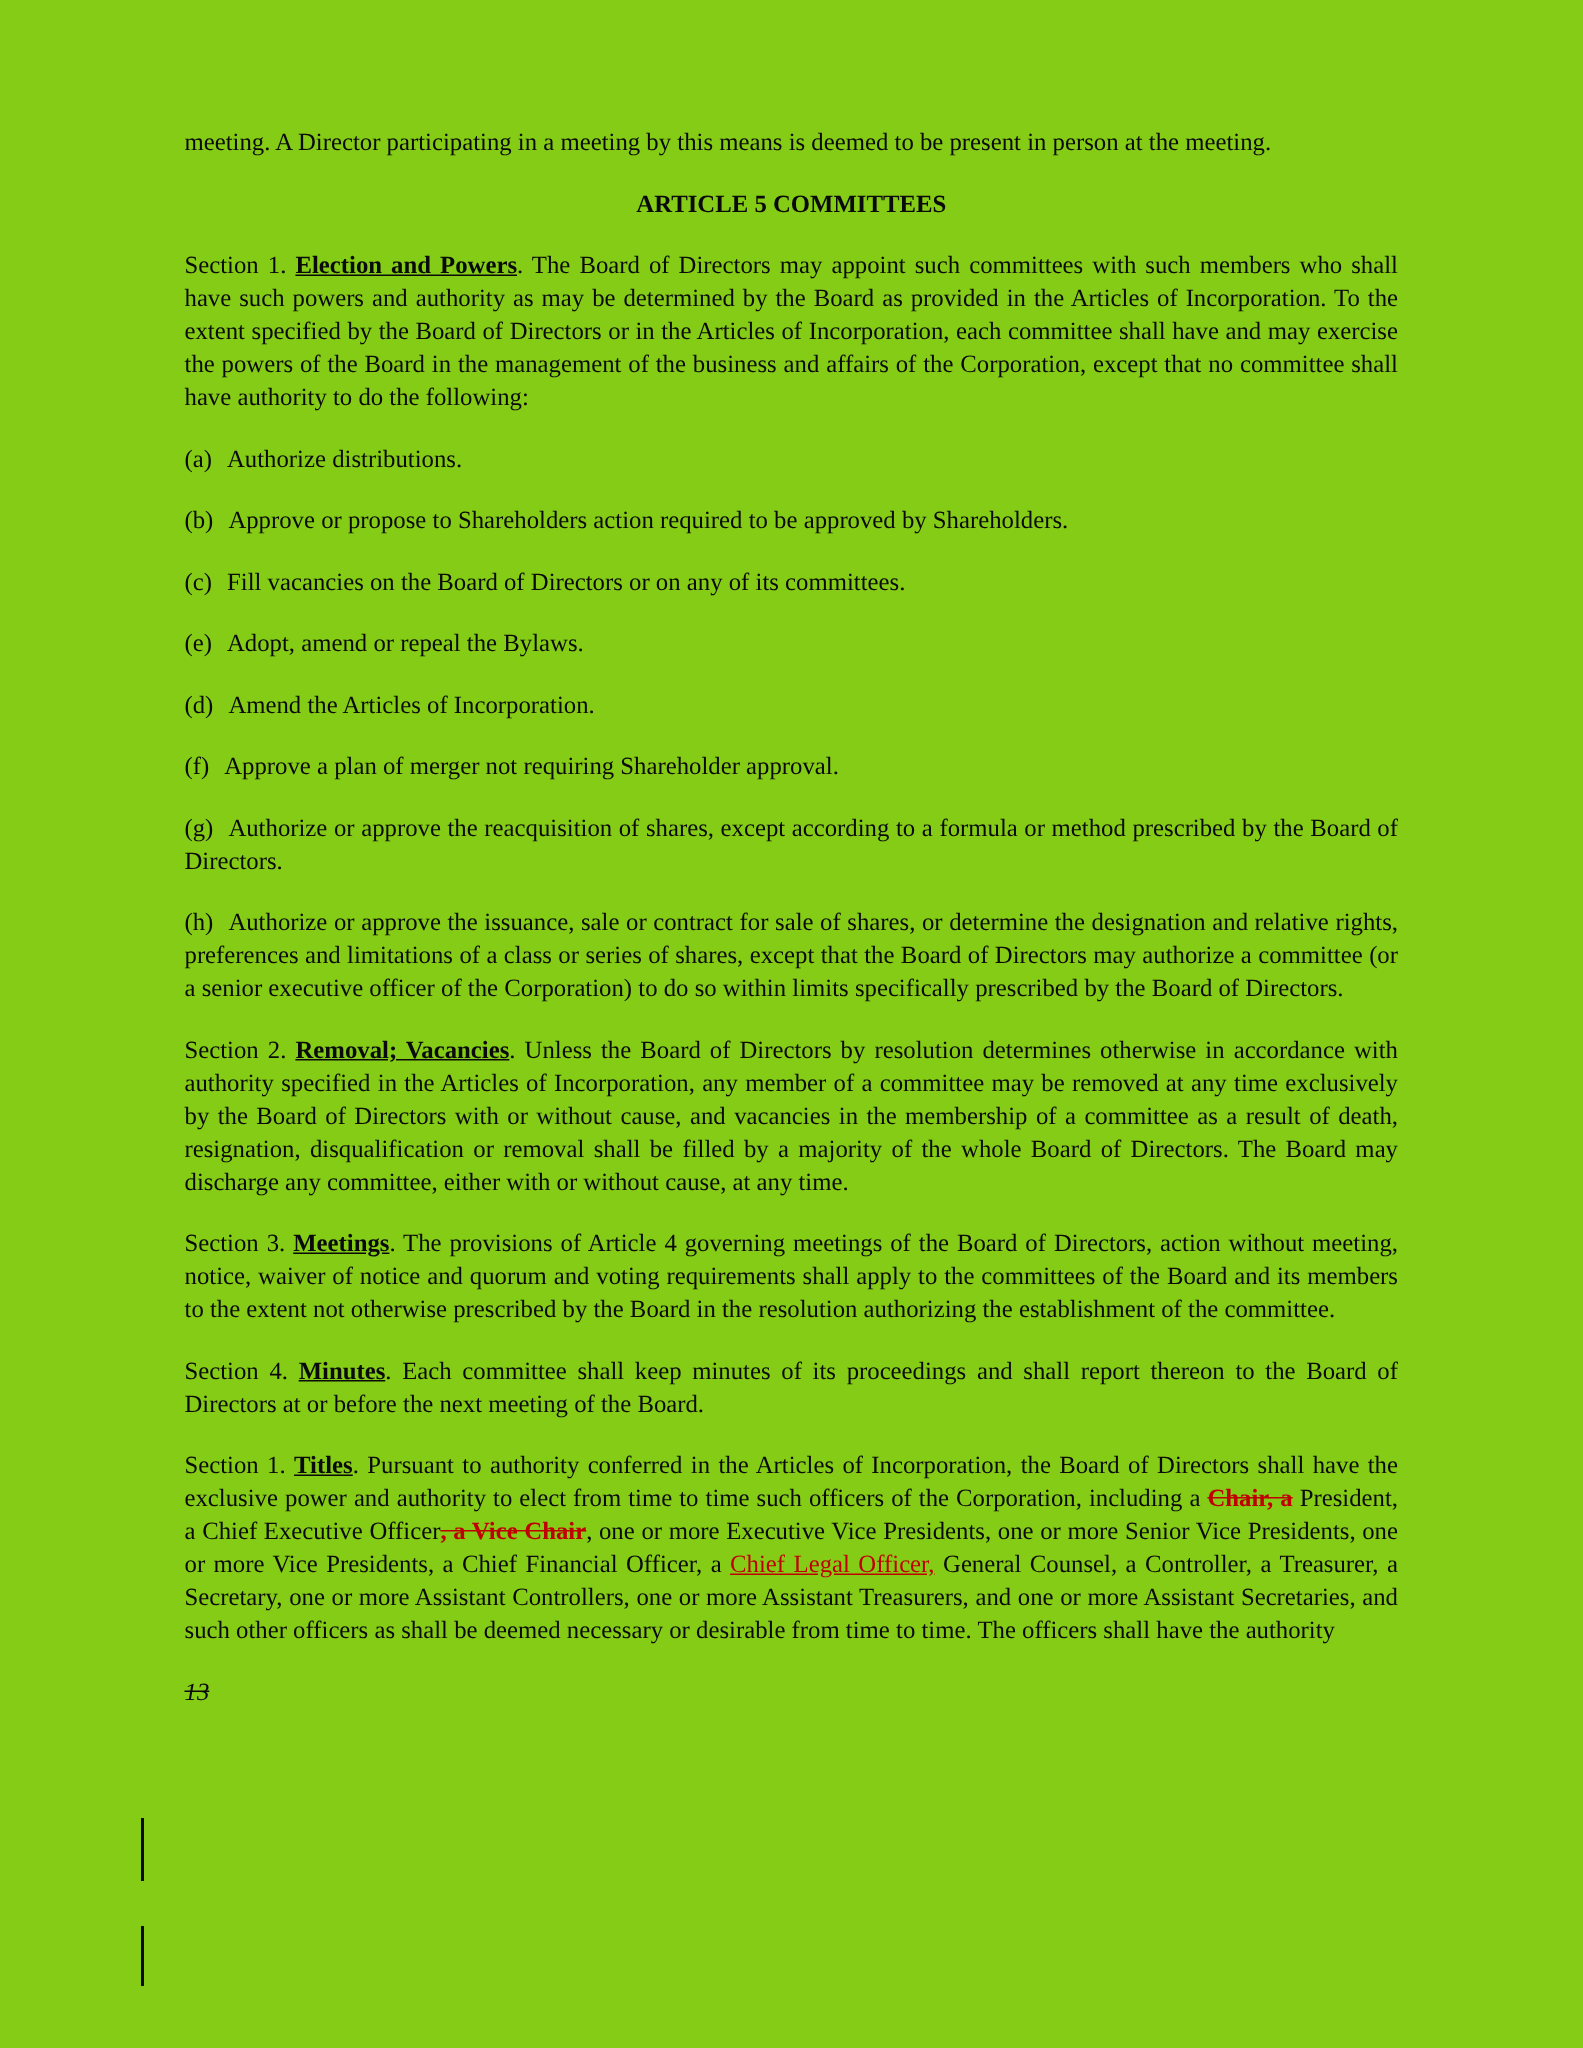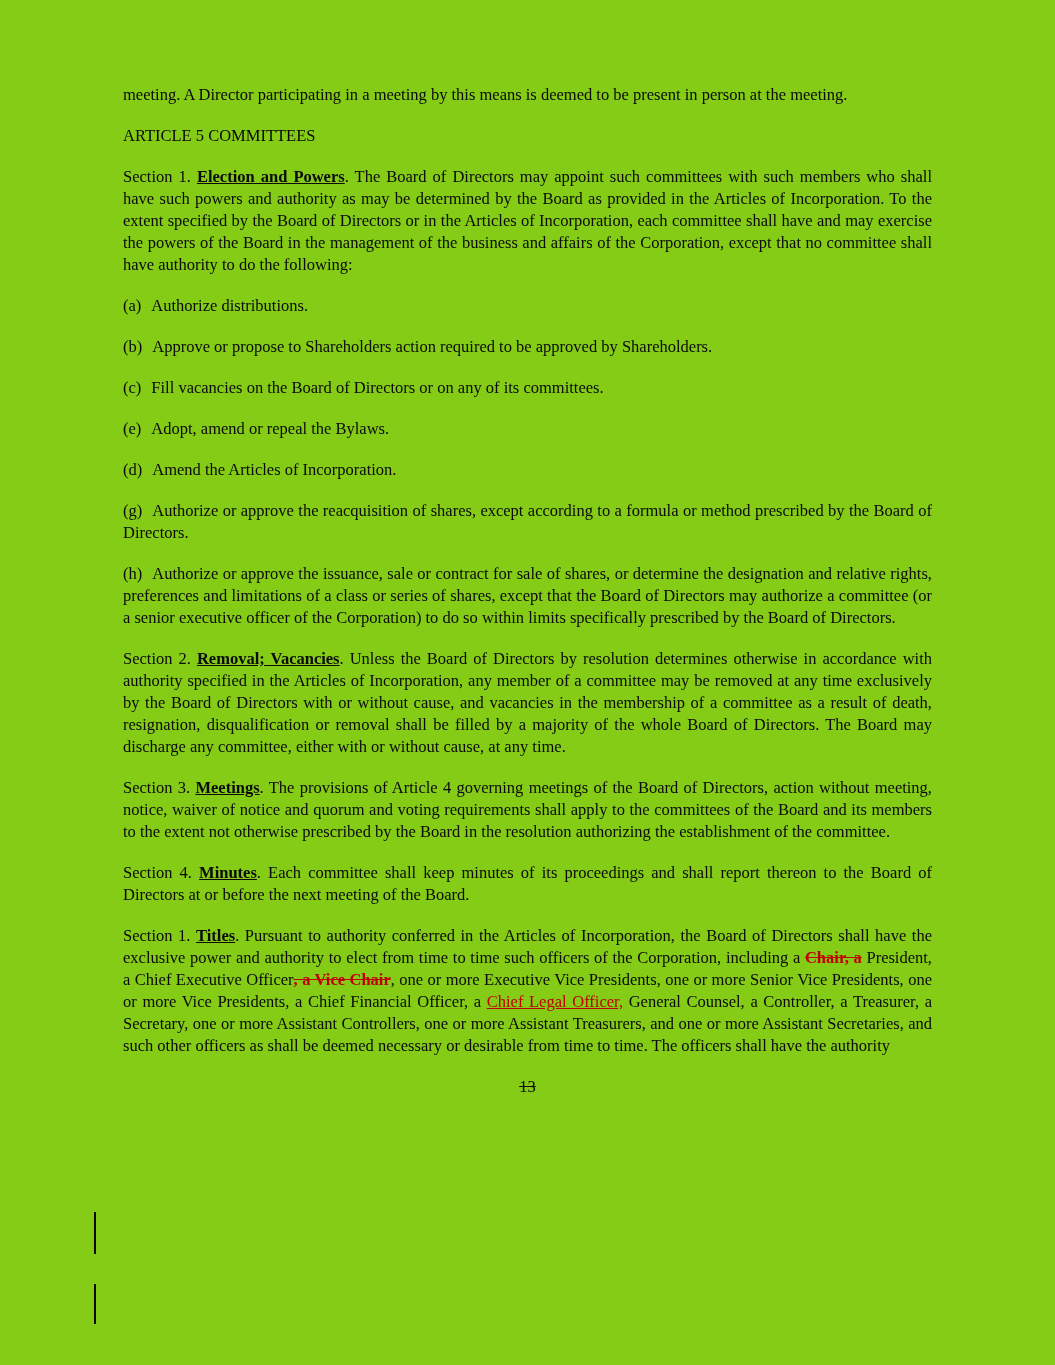--- a/index.html
+++ b/index.html
@@ -18,43 +18,44 @@
     font-size: 16.5px;
     line-height: 22px;
     color: #0a0a0a;
     overflow: hidden;
   }
   p {
     margin: 0 0 19px 0;
     text-align: justify;
   }
   .heading {
-    text-align: left;
-    font-weight: normal;
+    text-align: center;
+    font-weight: bold;
   }
   .li-label {
     display: inline-block;
     margin-right: 10px;
   }
   .run-u {
     text-decoration: underline;
     font-weight: bold;
   }
   .run-del {
     color: var(--track, #c00000);
     text-decoration: line-through;
     font-weight: bold;
   }
   .run-ins {
     color: var(--track, #c00000);
     text-decoration: underline;
   }
   .page-num {
-    text-align: center;
+    text-align: left;
     margin-top: 4px;
+    font-style: italic;
   }
   .strike {
     text-decoration: line-through;
   }
   .revision-bar {
     position: absolute;
     left: 94px;
     width: 2px;
     background: #0a0a0a;
   }
@@ -75,20 +76,21 @@
   <p class="li"><span class="li-label">(a)</span><span>Authorize distributions.</span></p>
 
   <p class="li"><span class="li-label">(b)</span><span>Approve or propose to Shareholders action required to be approved by Shareholders.</span></p>
 
   <p class="li"><span class="li-label">(c)</span><span>Fill vacancies on the Board of Directors or on any of its committees.</span></p>
 
   <p class="li"><span class="li-label">(e)</span><span>Adopt, amend or repeal the Bylaws.</span></p>
 
   <p class="li"><span class="li-label">(d)</span><span>Amend the Articles of Incorporation.</span></p>
 
+  <p class="li"><span class="li-label">(f)</span><span>Approve a plan of merger not requiring Shareholder approval.</span></p>
 
   <p class="li"><span class="li-label">(g)</span><span>Authorize or approve the reacquisition of shares, except according to a formula or method prescribed by the Board of Directors.</span></p>
 
   <p class="li"><span class="li-label">(h)</span><span>Authorize or approve the issuance, sale or contract for sale of shares, or determine the designation and relative rights, preferences and limitations of a class or series of shares, except that the Board of Directors may authorize a committee (or a senior executive officer of the Corporation) to do so within limits specifically prescribed by the Board of Directors.</span></p>
 
   <p><span>Section 2. </span><span class="run-u">Removal; Vacancies</span><span>. Unless the Board of Directors by resolution determines otherwise in accordance with authority specified in the Articles of Incorporation, any member of a committee may be removed at any time exclusively by the Board of Directors with or without cause, and vacancies in the membership of a committee as a result of death, resignation, disqualification or removal shall be filled by a majority of the whole Board of Directors. The Board may discharge any committee, either with or without cause, at any time.</span></p>
 
   <p><span>Section 3. </span><span class="run-u">Meetings</span><span>. The provisions of Article 4 governing meetings of the Board of Directors, action without meeting, notice, waiver of notice and quorum and voting requirements shall apply to the committees of the Board and its members to the extent not otherwise prescribed by the Board in the resolution authorizing the establishment of the committee.</span></p>
 
   <p><span>Section 4. </span><span class="run-u">Minutes</span><span>. Each committee shall keep minutes of its proceedings and shall report thereon to the Board of Directors at or before the next meeting of the Board.</span></p>

